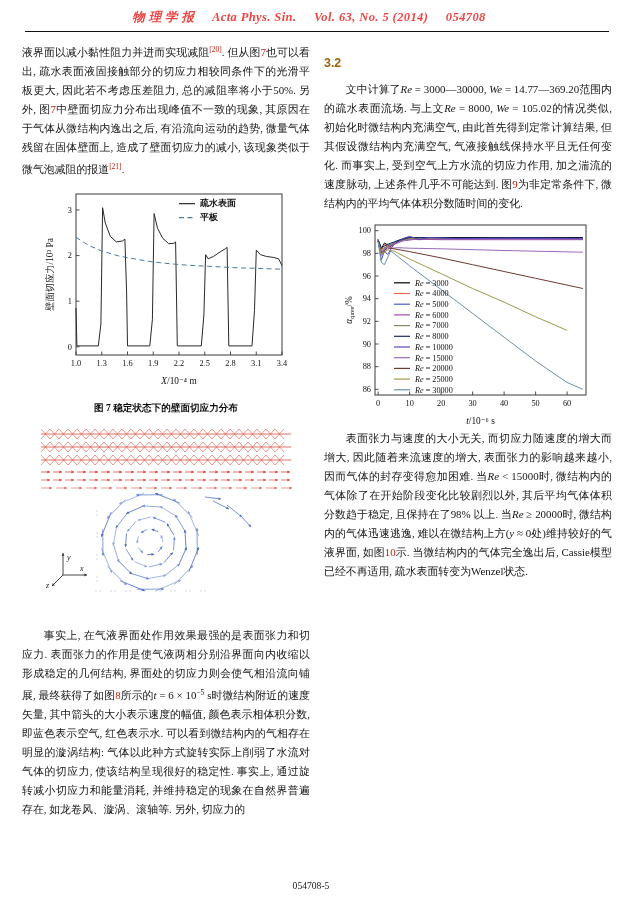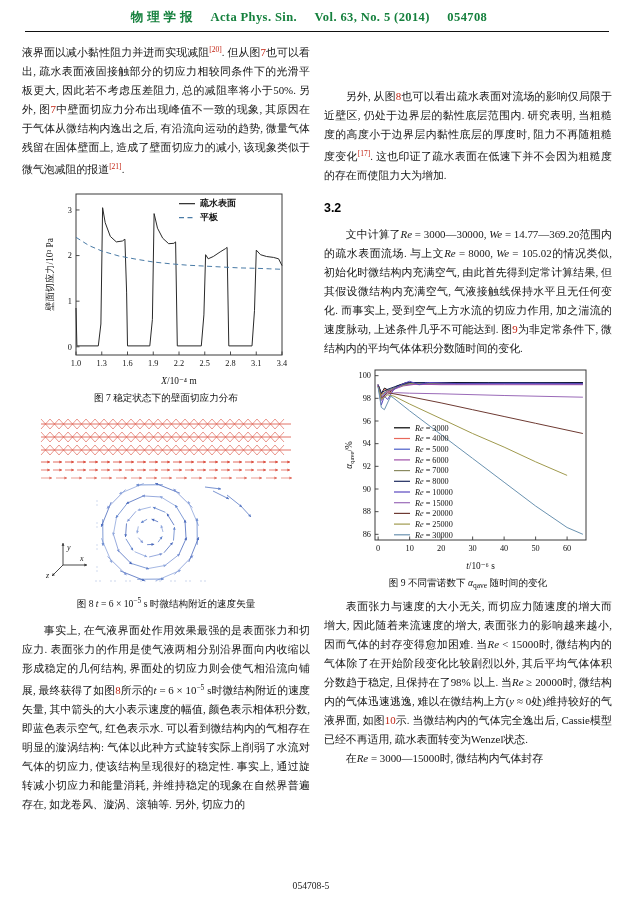--- a/index.html
+++ b/index.html
@@ -8,52 +8,52 @@
     background:#ffffff;
     font-family:"Liberation Serif","DejaVu Serif",serif;
     color:#151515;
     position:relative;
     overflow:hidden;
   }
   .page { position:absolute; inset:0; background:#fff; }
   .header {
     position:absolute; top:9px; left:0; right:16px;
     text-align:center; font-weight:bold; font-size:12.5px;
-    color:#15803d; letter-spacing:0.4px;
+    color:#ef4444; letter-spacing:0.4px;font-style:italic;
   }
   .header .hsp { margin-left:14px; }
   .rule {
     position:absolute; top:31px; left:25px; right:25px;
     border-top:1.6px solid #111;
   }
-  .cols { position:absolute; top:40px; left:22px; width:590px; display:flex; gap:14px;align-items:center; }
+  .cols { position:absolute; top:40px; left:22px; width:590px; display:flex; gap:14px; }
   .col { width:288px; }
   p.body {
     font-size:10.9px; line-height:19px; text-align:justify;
     text-justify:inter-character;
   }
   p.indent { text-indent:2em; }
   .seg-red { color:#c22110; }
   .seg-supred { color:#c22110; font-size:7.5px; vertical-align:4px; }
   .seg-var { font-style:italic; }
   .seg-sup { font-size:7.5px; vertical-align:4px; }
   .seg-sub { font-size:7.5px; vertical-align:-2px; }
   .figure { text-align:center; }
   .fig7-wrap { margin-top:8px; }
   .fig8-wrap { margin-top:10px; }
   .fig9-wrap { margin-top:6px; }
   .fig-caption {
-    font-size:9.6px; text-align:center; margin:3px 0 7px; color:#111;
+    font-size:9.6px; text-align:center; margin:13px 0 7px; color:#111;font-weight:bold;
   }
   .section-head {
     font-size:12.4px; font-weight:bold; margin:16px 0 10px;
     font-family:"Liberation Sans","DejaVu Sans",sans-serif;
-    display:flex; gap:12px; color:#000000;flex-direction:column;
+    display:flex; gap:12px; color:#a16207;flex-direction:column;
   }
-  .after-fig8 { margin-top:10px; }
+  .after-fig8 { margin-top:23px; }
   .footer {
     position:absolute; bottom:7px; left:0; right:12px;
     text-align:center; font-size:9.6px; color:#222;
   }
   svg { display:inline-block; vertical-align:top; }
 </style>
 </head>
 <body>
 
 <div class="page">
@@ -513,27 +513,25 @@
             <polygon points="26,128 27.438276615812608,130.63274768567112 24.561723384187392,130.63274768567112" fill="#333"></polygon>
             <line x1="26" y1="150" x2="50" y2="150" stroke="#333" stroke-width="0.9"></line>
             <polygon points="50,150 47.36725231432888,151.4382766158126 47.36725231432888,148.5617233841874" fill="#333"></polygon>
             <line x1="26" y1="150" x2="15" y2="161" stroke="#333" stroke-width="0.9"></line>
             <polygon points="15,161 15.844618593428102,158.12135111004562 17.87864888995437,160.1553814065719" fill="#333"></polygon>
             <text x="30" y="135" font-size="8" font-style="italic" fill="#222" font-family="&quot;Liberation Serif&quot;,&quot;DejaVu Serif&quot;,serif">y</text>
             <text x="43" y="146" font-size="8" font-style="italic" fill="#222" font-family="&quot;Liberation Serif&quot;,&quot;DejaVu Serif&quot;,serif">x</text>
             <text x="9" y="163" font-size="8" font-style="italic" fill="#222" font-family="&quot;Liberation Serif&quot;,&quot;DejaVu Serif&quot;,serif">z</text>
           </svg>
       </div>
-      <p class="fig-caption"><span>图 8  </span><span class="seg-var">t</span><span> = 6 × 10</span><span class="seg-sup">−5</span><span> s 时微结构附近的速度矢量</span></p>
 
       <p class="body indent after-fig8"><span>事实上, 在气液界面处作用效果最强的是表面张力和切应力. 表面张力的作用是使气液两相分别沿界面向内收缩以形成稳定的几何结构, 界面处的切应力则会使气相沿流向铺展, 最终获得了如图</span><span class="seg-red">8</span><span>所示的</span><span class="seg-var">t</span><span> = 6 × 10</span><span class="seg-sup">−5</span><span> s时微结构附近的速度矢量, 其中箭头的大小表示速度的幅值, 颜色表示相体积分数, 即蓝色表示空气, 红色表示水. 可以看到微结构内的气相存在明显的漩涡结构: 气体以此种方式旋转实际上削弱了水流对气体的切应力, 使该结构呈现很好的稳定性. 事实上, 通过旋转减小切应力和能量消耗, 并维持稳定的现象在自然界普遍存在, 如龙卷风、漩涡、滚轴等. 另外, 切应力的</span></p>
     </div>
 
     <div class="col">
-      <p class="body indent"><span>另外, 从图</span><span class="seg-red">8</span><span>也可以看出疏水表面对流场的影响仅局限于近壁区, 仍处于边界层的黏性底层范围内. 研究表明, 当粗糙度的高度小于边界层内黏性底层的厚度时, 阻力不再随粗糙度变化</span><span class="seg-supred">[17]</span><span>. 这也印证了疏水表面在低速下并不会因为粗糙度的存在而使阻力大为增加.</span></p>
 
       <h3 class="section-head">
         <span>3.2</span>
       </h3>
 
       <p class="body indent"><span>文中计算了</span><span class="seg-var">Re</span><span> = 3000—30000, </span><span class="seg-var">We</span><span> = 14.77—369.20范围内的疏水表面流场. 与上文</span><span class="seg-var">Re</span><span> = 8000, </span><span class="seg-var">We</span><span> = 105.02的情况类似, 初始化时微结构内充满空气, 由此首先得到定常计算结果, 但其假设微结构内充满空气, 气液接触线保持水平且无任何变化. 而事实上, 受到空气上方水流的切应力作用, 加之湍流的速度脉动, 上述条件几乎不可能达到. 图</span><span class="seg-red">9</span><span>为非定常条件下, 微结构内的平均气体体积分数随时间的变化.</span></p>
 
       <div class="figure fig9-wrap">
         <svg width="254" height="210">
             <rect x="34" y="6" width="211" height="170" fill="none" stroke="#3a3a3a" stroke-width="1"></rect>
@@ -597,22 +595,20 @@
             <line x1="52.989999999999995" y1="138.7" x2="68.99" y2="138.7" stroke="#9a6ab8" stroke-width="1.2"></line>
             <text x="73.99" y="141.5" font-size="8.2" fill="#111" font-family="&quot;Liberation Serif&quot;,&quot;DejaVu Serif&quot;,serif"><tspan font-style="italic">Re</tspan><tspan> = 15000</tspan></text>
             <line x1="52.989999999999995" y1="149.4" x2="68.99" y2="149.4" stroke="#6e3a32" stroke-width="1.2"></line>
             <text x="73.99" y="152.20000000000002" font-size="8.2" fill="#111" font-family="&quot;Liberation Serif&quot;,&quot;DejaVu Serif&quot;,serif"><tspan font-style="italic">Re</tspan><tspan> = 20000</tspan></text>
             <line x1="52.989999999999995" y1="160.1" x2="68.99" y2="160.1" stroke="#a09a4e" stroke-width="1.2"></line>
             <text x="73.99" y="162.9" font-size="8.2" fill="#111" font-family="&quot;Liberation Serif&quot;,&quot;DejaVu Serif&quot;,serif"><tspan font-style="italic">Re</tspan><tspan> = 25000</tspan></text>
             <line x1="52.989999999999995" y1="170.8" x2="68.99" y2="170.8" stroke="#6a92b0" stroke-width="1.2"></line>
             <text x="73.99" y="173.60000000000002" font-size="8.2" fill="#111" font-family="&quot;Liberation Serif&quot;,&quot;DejaVu Serif&quot;,serif"><tspan font-style="italic">Re</tspan><tspan> = 30000</tspan></text>
           </svg>
       </div>
-      <p class="fig-caption"><span>图 9  不同雷诺数下 </span><span class="seg-var">α</span><span class="seg-sub">qave</span><span> 随时间的变化</span></p>
 
       <p class="body indent"><span>表面张力与速度的大小无关, 而切应力随速度的增大而增大, 因此随着来流速度的增大, 表面张力的影响越来越小, 因而气体的封存变得愈加困难. 当</span><span class="seg-var">Re</span><span> &lt; 15000时, 微结构内的气体除了在开始阶段变化比较剧烈以外, 其后平均气体体积分数趋于稳定, 且保持在了98% 以上. 当</span><span class="seg-var">Re</span><span> ≥ 20000时, 微结构内的气体迅速逃逸, 难以在微结构上方(</span><span class="seg-var">y</span><span> ≈ 0处)维持较好的气液界面, 如图</span><span class="seg-red">10</span><span>示. 当微结构内的气体完全逸出后, Cassie模型已经不再适用, 疏水表面转变为Wenzel状态.</span></p>
-      <p class="body indent"><span>在</span><span class="seg-var">Re</span><span> = 3000—15000时, 微结构内气体封存</span></p>
     </div>
 
   </div>
 
   <div class="footer">054708-5</div>
 </div>
 
 </body></html>

